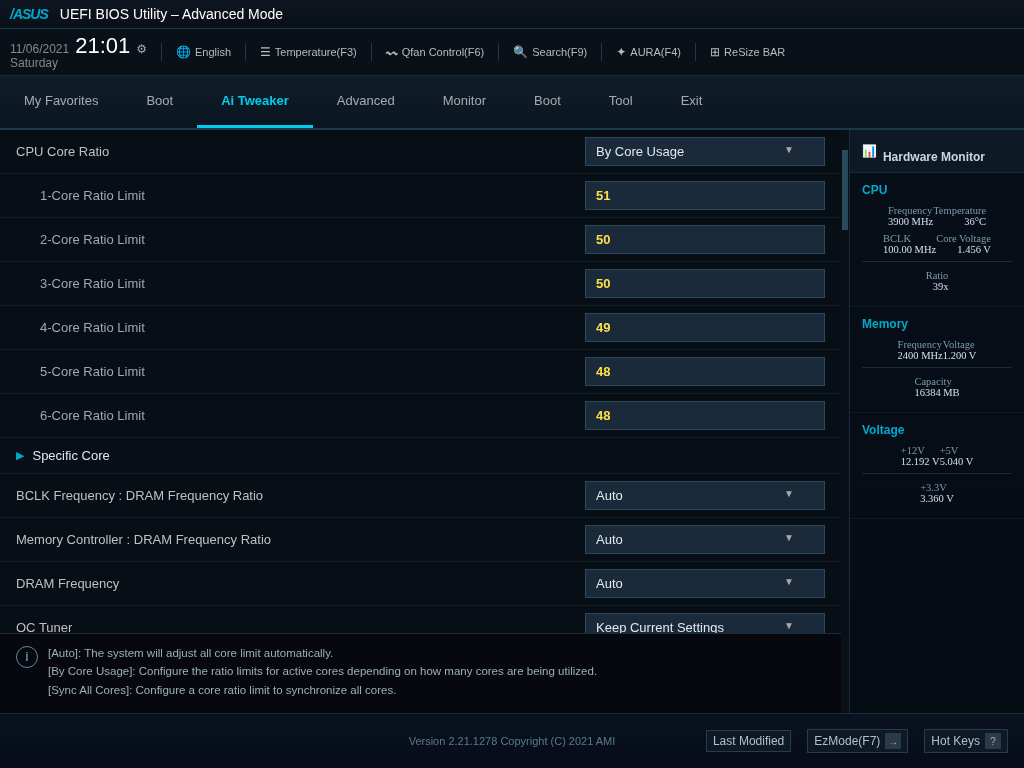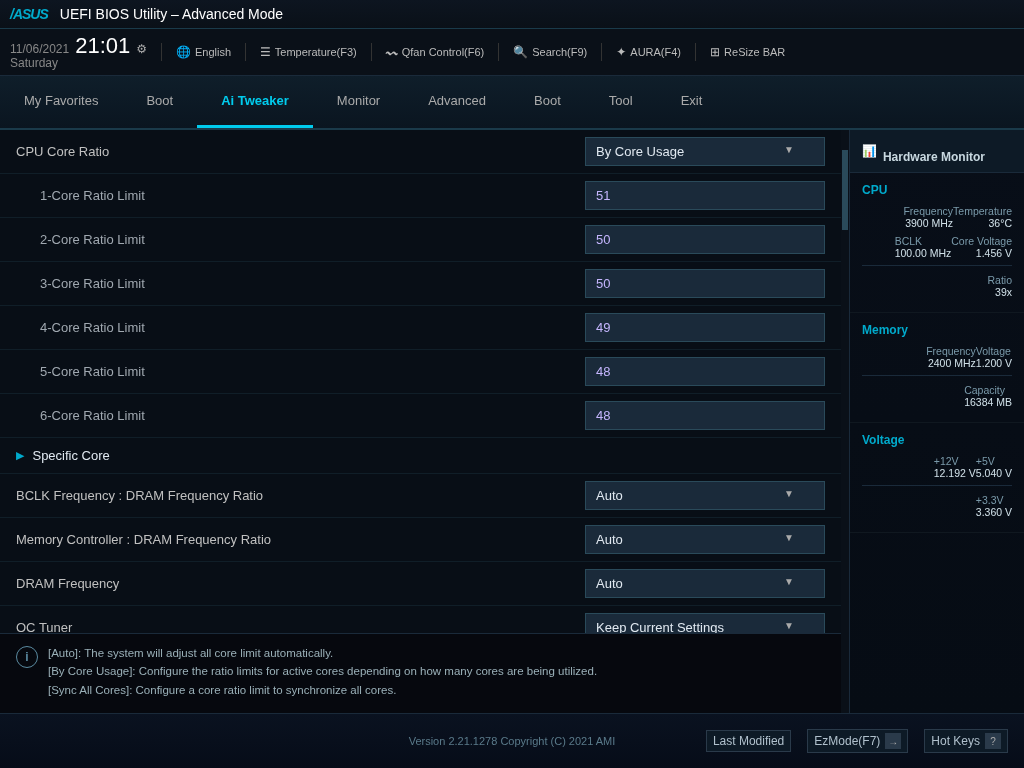--- a/index.html
+++ b/index.html
@@ -198,23 +198,24 @@
 
     .dropdown-arrow {
       color: #aaa;
       font-size: 10px;
     }
 
     .number-input {
       width: 100%;
       background: #1a2a3a;
       border: 1px solid #2a4a5a;
-      color: #c4b5fd;
+      color: #fde047;
       padding: 6px 10px;
       font-size: 13px;
+      font-weight: bold;
     }
 
     .section-item {
       display: flex;
       align-items: center;
       padding: 10px 16px;
       border-bottom: 1px solid #101e28;
       cursor: pointer;
     }
 
@@ -302,22 +303,23 @@
 
     .hw-section-title {
       font-size: 12px;
       font-weight: 700;
       color: #00aacc;
       margin-bottom: 8px;
     }
 
     .hw-row {
       display: flex;
-      justify-content: flex-end;
+      justify-content: center;
       margin-bottom: 6px;
+      font-family: Liberation Serif, serif;
     }
 
     .hw-label {
       font-size: 10.5px;
       color: #7a9aaa;
     }
 
     .hw-value {
       font-size: 10.5px;
       color: #d0e0e8;
@@ -450,22 +452,22 @@
     <div class="status-item">
       <span class="status-item-icon">⊞</span>
       <span>ReSize BAR</span>
     </div>
   </div>
 
   <div class="nav-bar">
     <div class="nav-tab">My Favorites</div>
     <div class="nav-tab">Boot</div>
     <div class="nav-tab active">Ai Tweaker</div>
+    <div class="nav-tab">Advanced</div>
     <div class="nav-tab">Monitor</div>
-    <div class="nav-tab">Advanced</div>
     <div class="nav-tab">Boot</div>
     <div class="nav-tab">Tool</div>
     <div class="nav-tab">Exit</div>
   </div>
 
   <div class="main-area">
     <div style="display:flex; flex-direction:column; flex:1; overflow:hidden;">
       <div class="settings-panel">
 
         <div class="setting-row">

